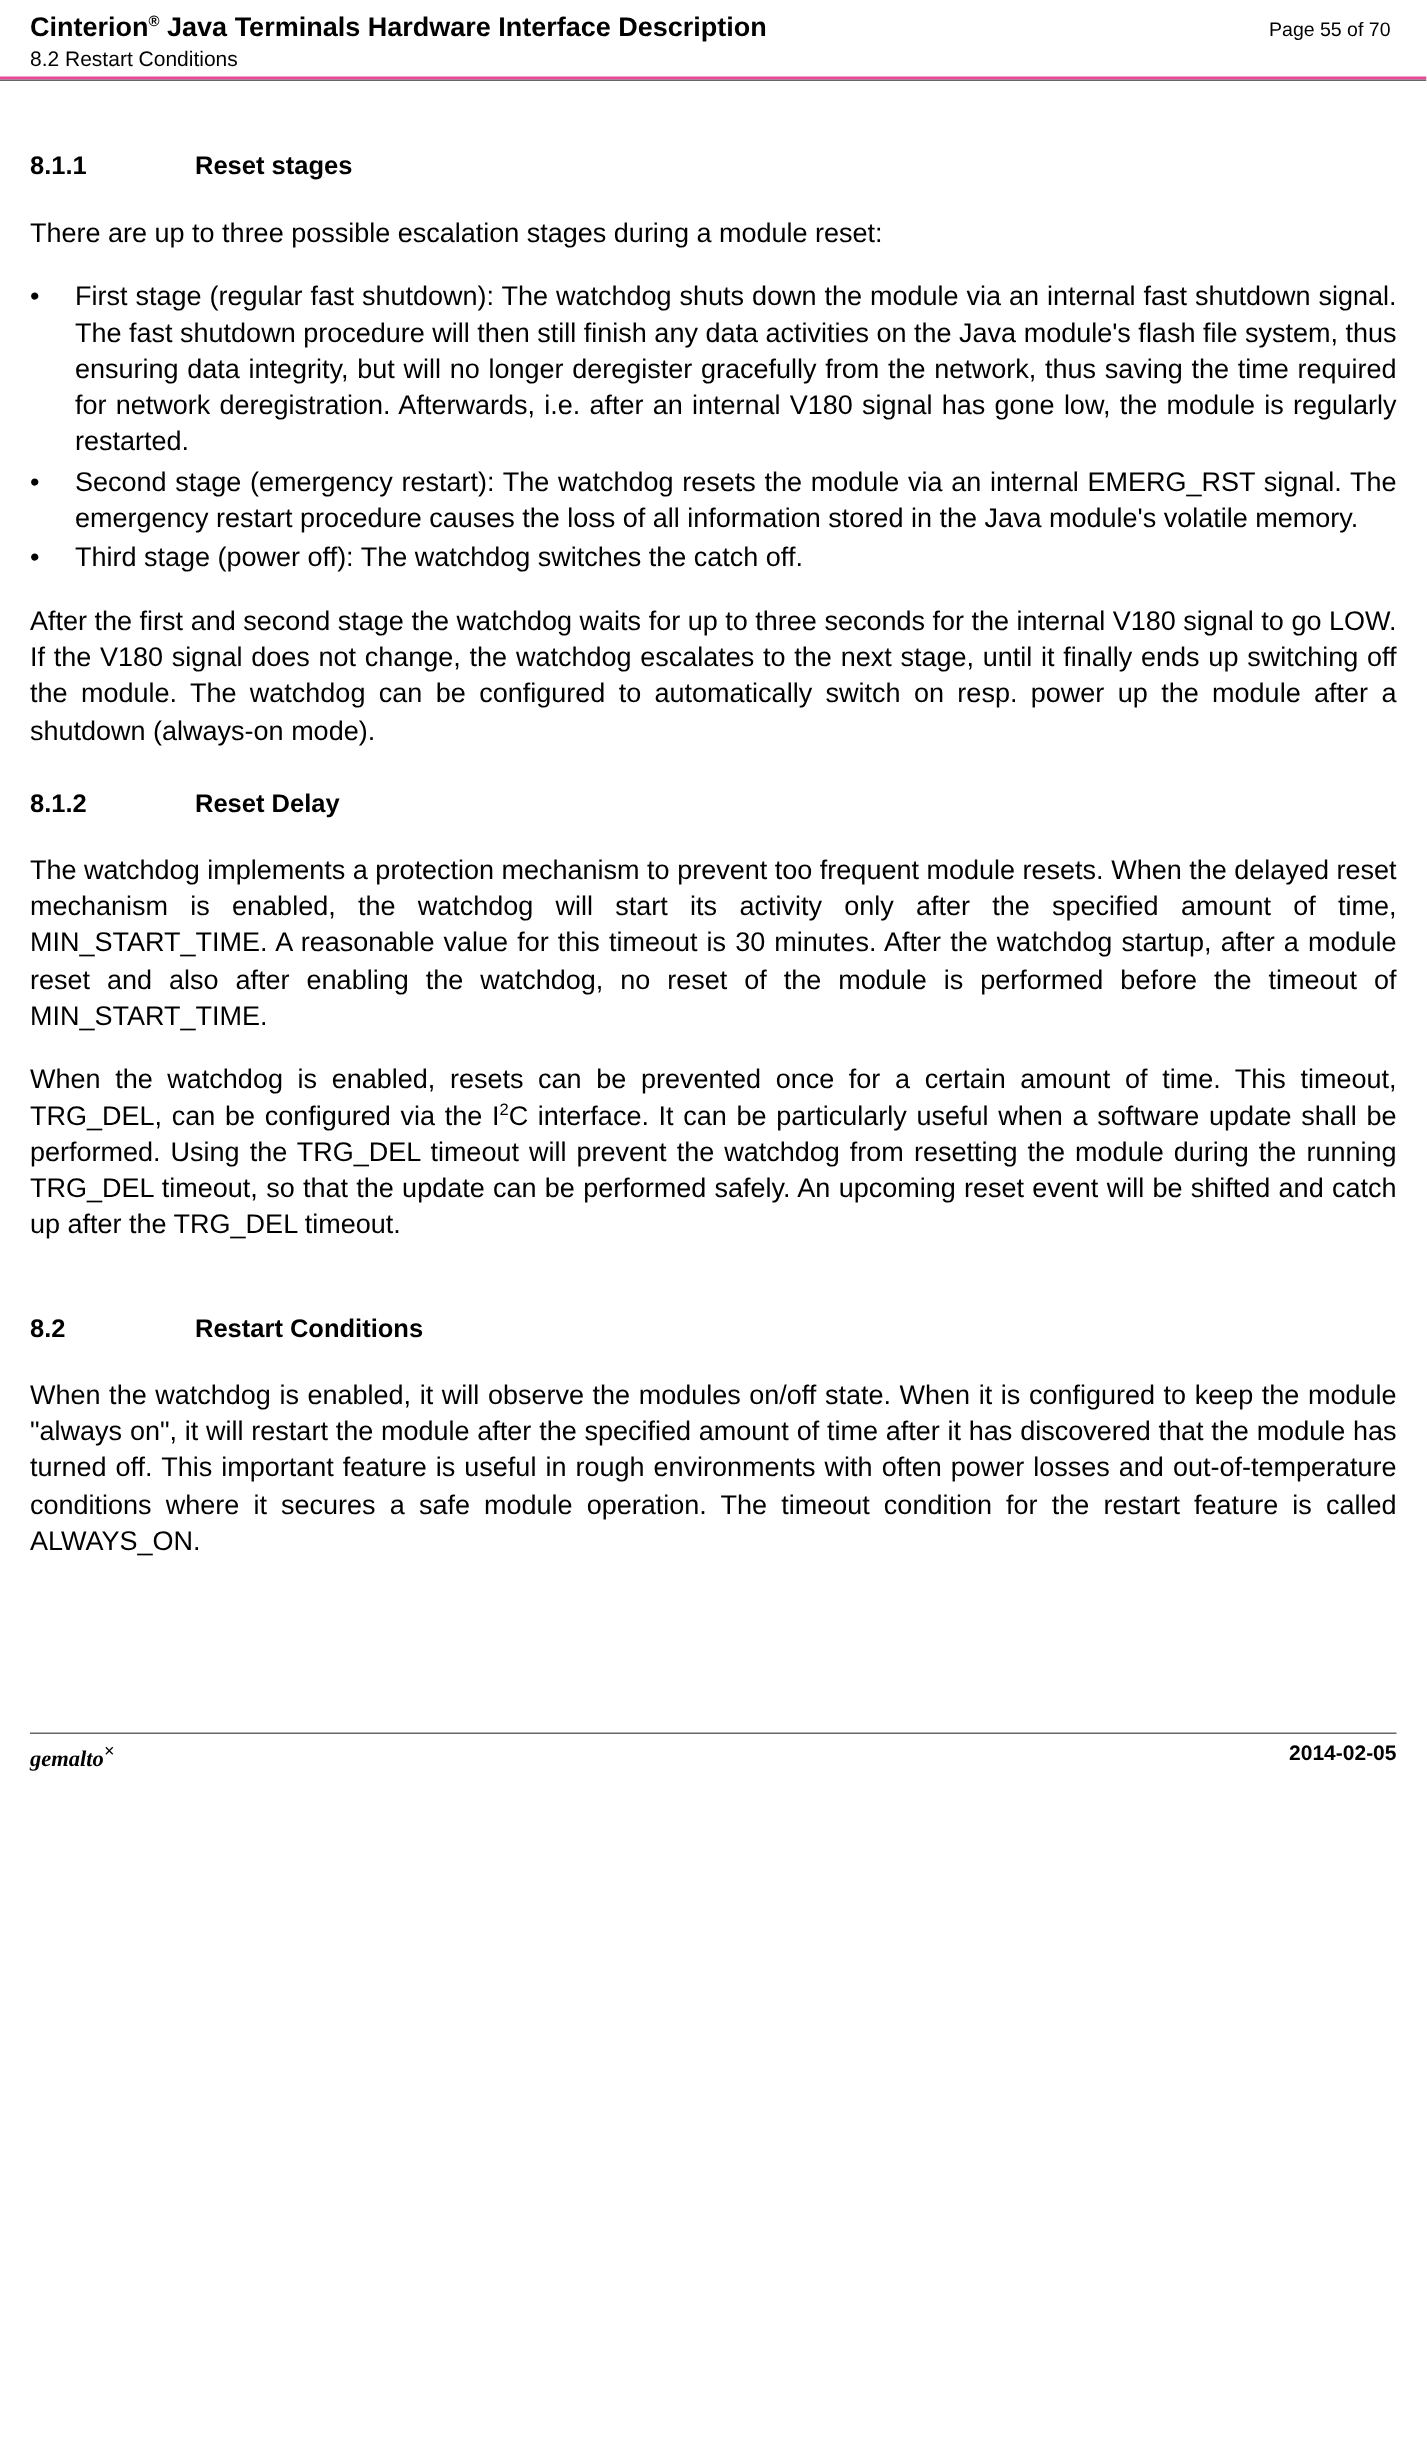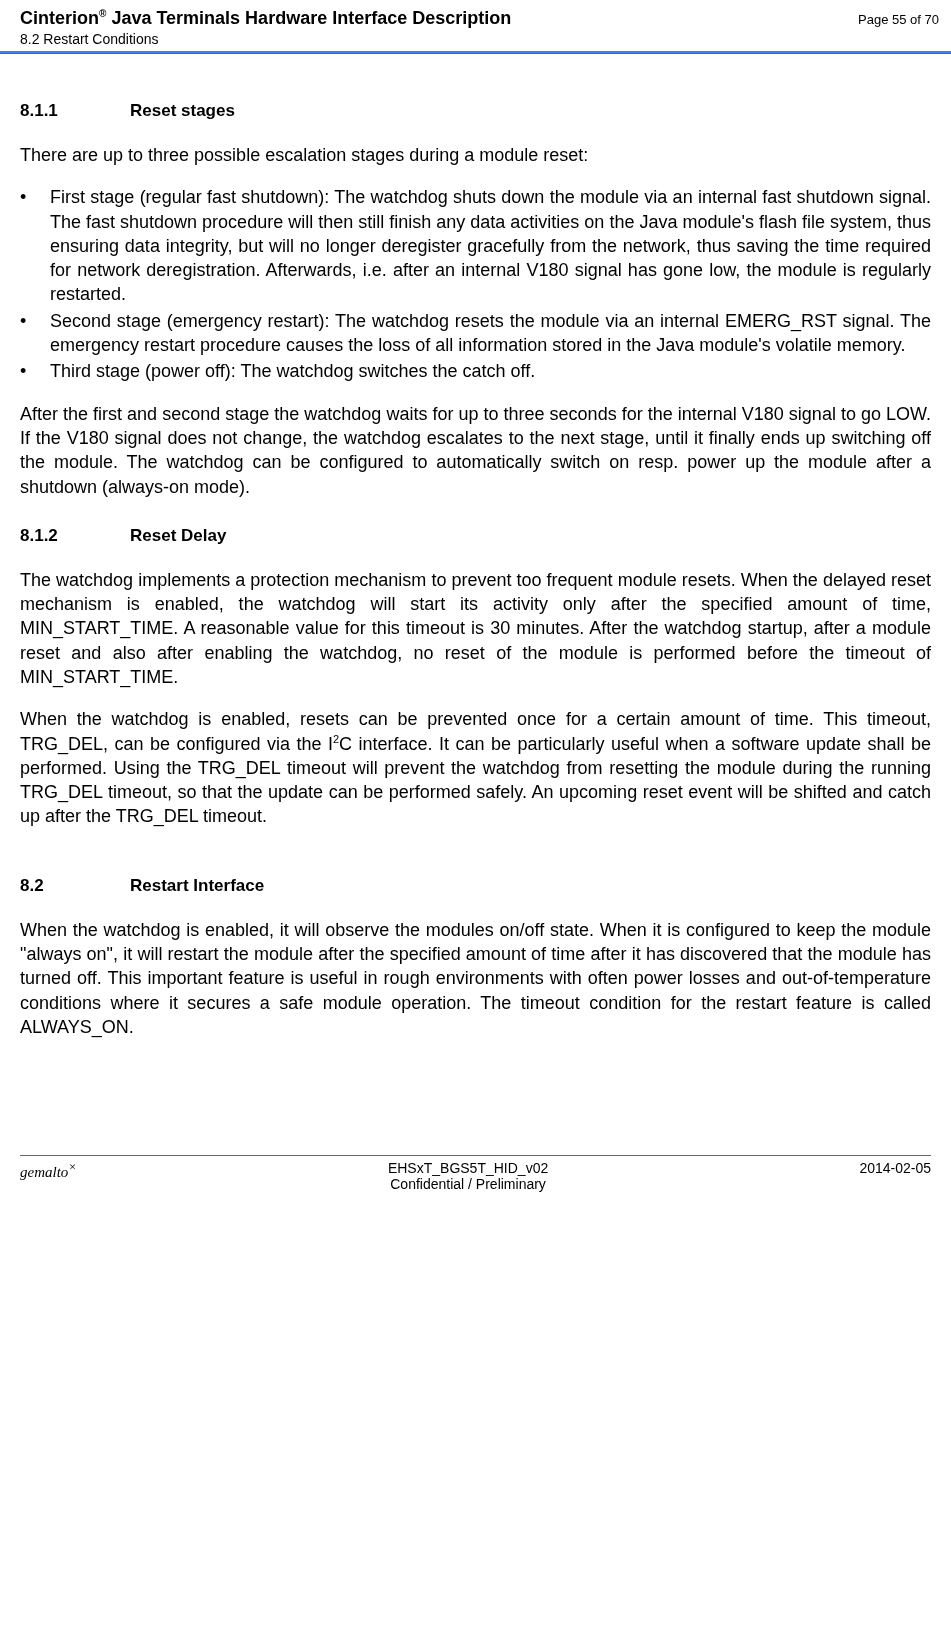--- a/index.html
+++ b/index.html
@@ -4,22 +4,22 @@
   <style>
     body {
       font-family: Arial, Helvetica, sans-serif;
       margin: 0;
       padding: 0;
       background: #fff;
       color: #000;
       width: 951px;
     }
     .header {
-      padding: 8px 12px 4px 20px;
-      border-bottom: 2px solid #3b82f6;
+      padding: 8px 24px 4px 20px;
+      border-bottom: 2px solid #ec4899;
     }
     .header-top {
       display: flex;
       justify-content: space-between;
       align-items: baseline;
     }
     .header-title {
       font-size: 18px;
       font-weight: bold;
     }
@@ -78,20 +78,21 @@
       padding: 6px 20px 14px 20px;
     }
     .footer-line {
       border-top: 1px solid #666;
       margin-bottom: 4px;
     }
     .footer-row {
       display: flex;
       justify-content: space-between;
       font-size: 14px;
+      font-weight: bold;
     }
     .footer-logo {
       font-family: Georgia, serif;
       font-style: italic;
       font-size: 15px;
     }
     .footer-center {
       text-align: center;
       flex: 1;
     }
@@ -146,32 +147,28 @@
     <span class="section-num">8.1.2</span><span>Reset Delay</span>
   </h2>
 
   <p>The watchdog implements a protection mechanism to prevent too frequent module resets. When the delayed reset mechanism is enabled, the watchdog will start its activity only after the specified amount of time, MIN_START_TIME. A reasonable value for this timeout is 30 minutes. After the watchdog startup, after a module reset and also after enabling the watchdog, no reset of the module is performed before the timeout of MIN_START_TIME.</p>
 
   <p>
     <span>When the watchdog is enabled, resets can be prevented once for a certain amount of time. This timeout, TRG_DEL, can be configured via the I</span><sup class="i2c">2</sup><span>C interface. It can be particularly useful when a software update shall be performed. Using the TRG_DEL timeout will prevent the watchdog from resetting the module during the running TRG_DEL timeout, so that the update can be performed safely. An upcoming reset event will be shifted and catch up after the TRG_DEL timeout.</span>
   </p>
 
   <h2 class="section" style="margin-top:46px;">
-    <span class="section-num">8.2</span><span>Restart Interface</span>
+    <span class="section-num">8.2</span><span>Restart Conditions</span>
   </h2>
 
   <p>When the watchdog is enabled, it will observe the modules on/off state. When it is configured to keep the module "always on", it will restart the module after the specified amount of time after it has discovered that the module has turned off. This important feature is useful in rough environments with often power losses and out-of-temperature conditions where it secures a safe module operation. The timeout condition for the restart feature is called ALWAYS_ON.</p>
 
 </div>
 
 <div class="footer">
   <div class="footer-line"></div>
   <div class="footer-row">
     <div class="footer-logo">
       <span>gemalto</span><sup>×</sup>
     </div>
-    <div class="footer-center">
-      <div>EHSxT_BGS5T_HID_v02</div>
-      <div>Confidential / Preliminary</div>
-    </div>
     <div class="footer-right">2014-02-05</div>
   </div>
 </div>
 
 </body></html>

